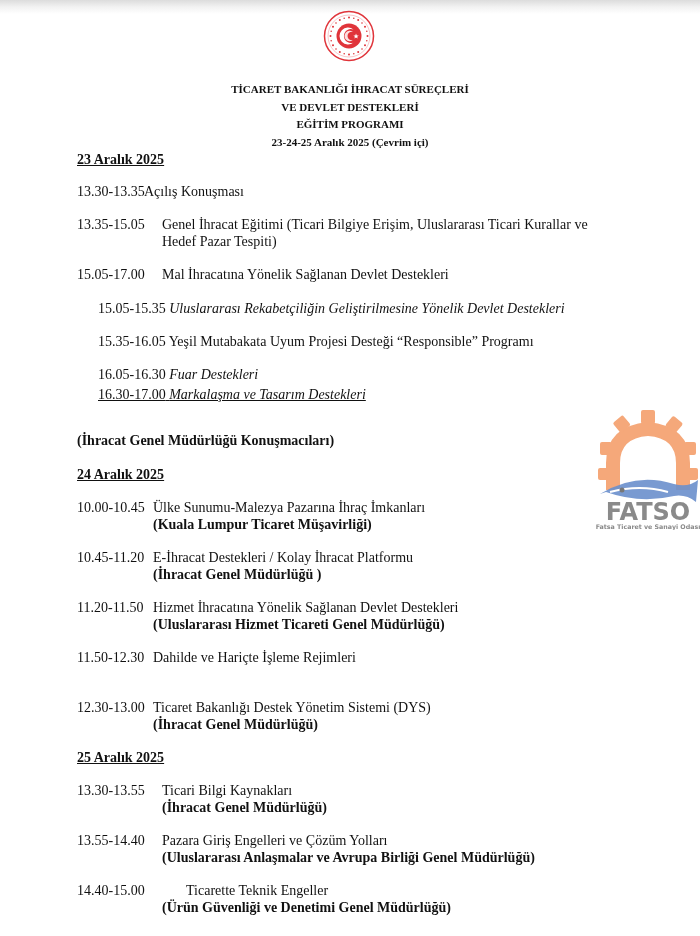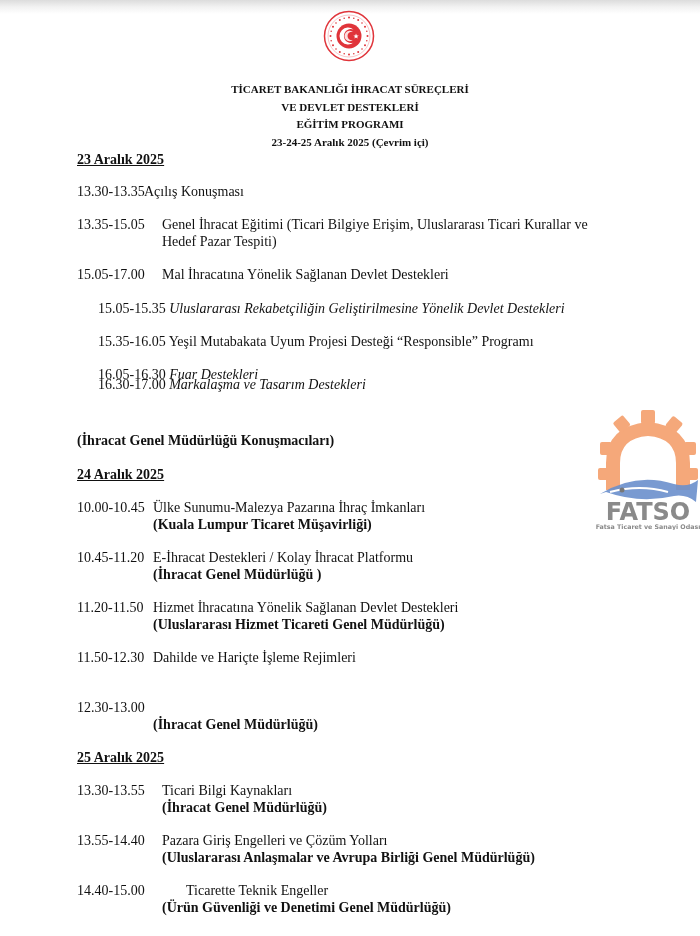--- a/index.html
+++ b/index.html
@@ -95,21 +95,21 @@
     <span class="i">Uluslararası Rekabetçiliğin Geliştirilmesine Yönelik Devlet Destekleri</span>
   </div>
   <div class="el" style="left:98px; top:333px;">
     <span>15.35-16.05</span>
     <span>Yeşil Mutabakata Uyum Projesi Desteği “Responsible” Programı</span>
   </div>
   <div class="el" style="left:98px; top:366px;">
     <span>16.05-16.30</span>
     <span class="i">Fuar Destekleri</span>
   </div>
-  <div class="el" style="left:98px; top:376px;">
+  <div class="el" style="left:98px; top:386px;text-decoration:underline;">
     <span>16.30-17.00</span>
     <span class="i">Markalaşma ve Tasarım Destekleri</span>
   </div>
 
   <div class="el b" style="left:77px; top:432px;">(İhracat Genel Müdürlüğü Konuşmacıları)</div>
 
   <div class="el day" style="left:77px; top:466px;">24 Aralık 2025</div>
 
   <div class="el" style="left:77px; top:499px;">10.00-10.45</div>
   <div class="el" style="left:153px; top:499px;">Ülke Sunumu-Malezya Pazarına İhraç İmkanları</div>
@@ -120,20 +120,21 @@
   <div class="el b" style="left:153px; top:566px;">(İhracat Genel Müdürlüğü )</div>
 
   <div class="el" style="left:77px; top:599px;">11.20-11.50</div>
   <div class="el b" style="left:153px; top:616px;">(Uluslararası Hizmet Ticareti Genel Müdürlüğü)</div>
   <div class="el" style="left:153px; top:599px;">Hizmet İhracatına Yönelik Sağlanan Devlet Destekleri</div>
 
   <div class="el" style="left:77px; top:649px;">11.50-12.30</div>
   <div class="el" style="left:153px; top:649px;">Dahilde ve Hariçte İşleme Rejimleri</div>
 
   <div class="el" style="left:77px; top:699px;">12.30-13.00</div>
+  <div class="el" style="left:153px; top:699px;">Ticaret Bakanlığı Destek Yönetim Sistemi (DYS)</div>
   <div class="el b" style="left:153px; top:716px;">(İhracat Genel Müdürlüğü)</div>
 
   <div class="el day" style="left:77px; top:749px;">25 Aralık 2025</div>
 
   <div class="el" style="left:77px; top:782px;">13.30-13.55</div>
   <div class="el" style="left:162px; top:782px;">Ticari Bilgi Kaynakları</div>
   <div class="el b" style="left:162px; top:799px;">(İhracat Genel Müdürlüğü)</div>
 
   <div class="el" style="left:77px; top:832px;">13.55-14.40</div>
   <div class="el" style="left:162px; top:832px;">Pazara Giriş Engelleri ve Çözüm Yolları</div>

